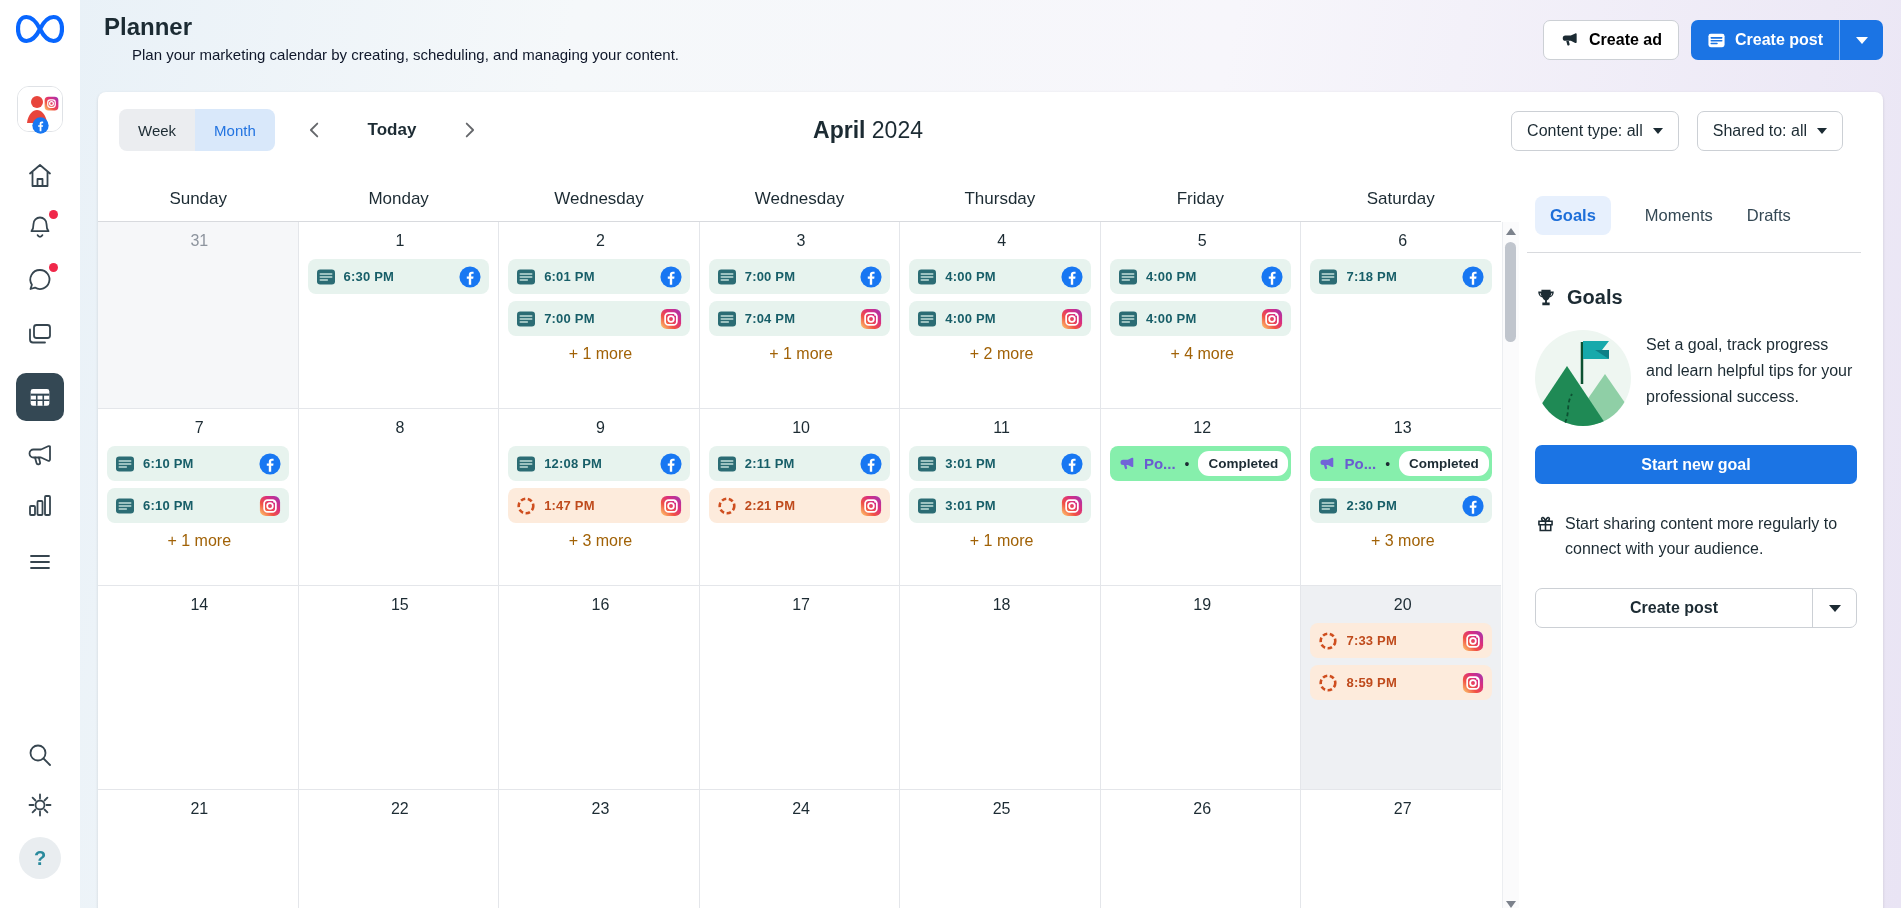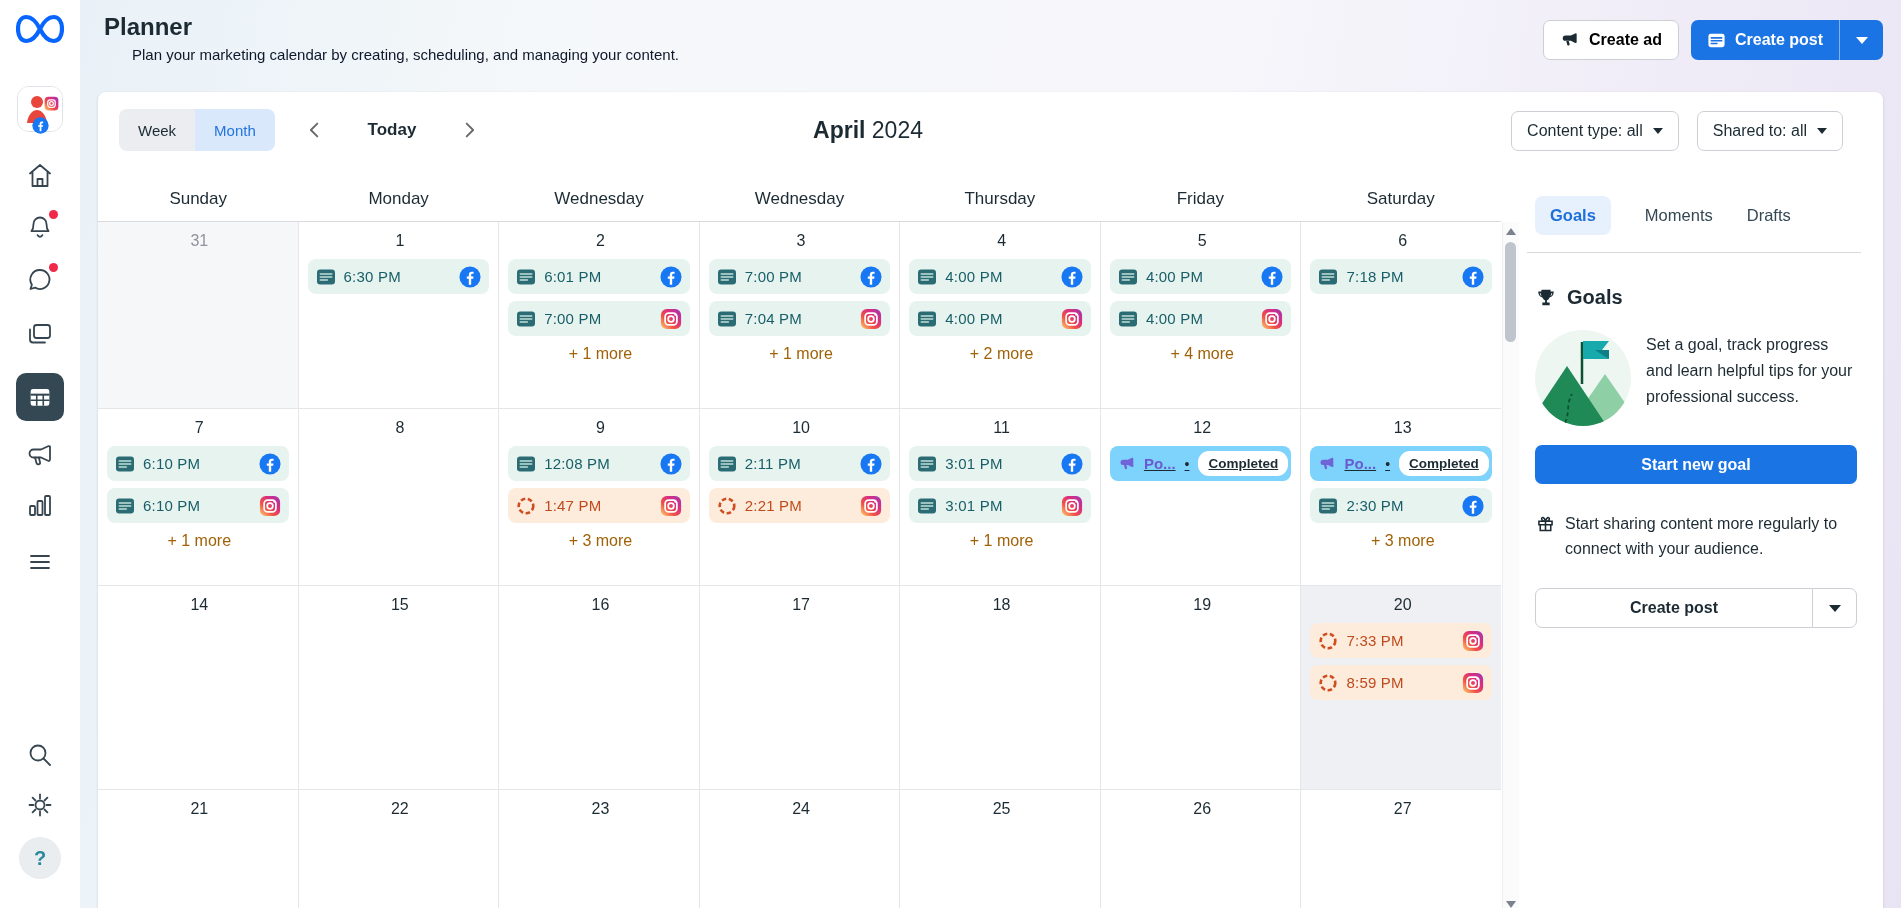--- a/index.html
+++ b/index.html
@@ -51,25 +51,25 @@
   .week-row { display:flex; border-top:1px solid #e4e6ea; }
   .week-row:first-child { border-top:none; }
   .week-row:nth-child(1){ height:186px; } .week-row:nth-child(2){ height:177px; } .week-row:nth-child(3){ height:204px; } .week-row:nth-child(4){ flex:1 1 auto; }
   .day-cell { flex:1 1 0; border-left:1px solid #e4e6ea; padding:8px 9px 4px 9px; overflow:hidden; cursor:pointer;text-align:center; }
   .day-cell:first-child { border-left:none; }
   .day-cell.outside { background:#f6f7f9; }
   .day-cell.outside .day-num { color:#8d949e; }
   .day-cell.today { background:#eef0f3; }
   .day-num { font-size:16px; display:block; margin:2px 0 9px 3px; }
   .event { height:35px; border-radius:8px; display:flex; align-items:center; gap:8px; padding:0 8px; margin-bottom:7px; cursor:pointer; }
-  .event .time { font-size:15px; font-weight:normal; letter-spacing:.2px; }
+  .event .time { font-size:13px; font-weight:bold; letter-spacing:.2px; }
   .event .spacer { flex:1; }
   .event.scheduled { background:#e7f3ee; } .event.scheduled .time { color:#175e68; }
   .event.pending { background:#fdebdc; } .event.pending .time { color:#bf4a1c; }
-  .event.boosted { background:#7dd3fc;text-decoration:underline; }
+  .event.boosted { background:#86efac; }
   .boost-label { font-size:15px; font-weight:bold; color:#6a5cd0; }
   .boost-dot { color:#1c2b33; font-size:14px; margin:0 1px; }
   .boost-status { background:#fff; border-radius:11px; font-size:13.5px; font-weight:bold; color:#1c2b33; padding:5px 10px; }
   .evt-glyph { width:20px; height:20px; flex:0 0 auto; display:block; }
   .plat { width:22px; height:22px; flex:0 0 auto; display:block; }
   .more-link { font-size:16px; color:#a16207; margin:2px 0 0 3px; display:inline-block; cursor:pointer; }
   
   .vscroll { position:absolute; left:1404px; top:130px; bottom:0; width:17px; background:#fbfbfc; border-left:1px solid #eceef1; cursor:pointer; }
   .scroll-arrow { position:absolute; left:50%; transform:translateX(-50%); width:0; height:0; border-left:5px solid transparent; border-right:5px solid transparent; }
   .scroll-arrow.up { top:6px; border-bottom:7px solid #7c828c; }

